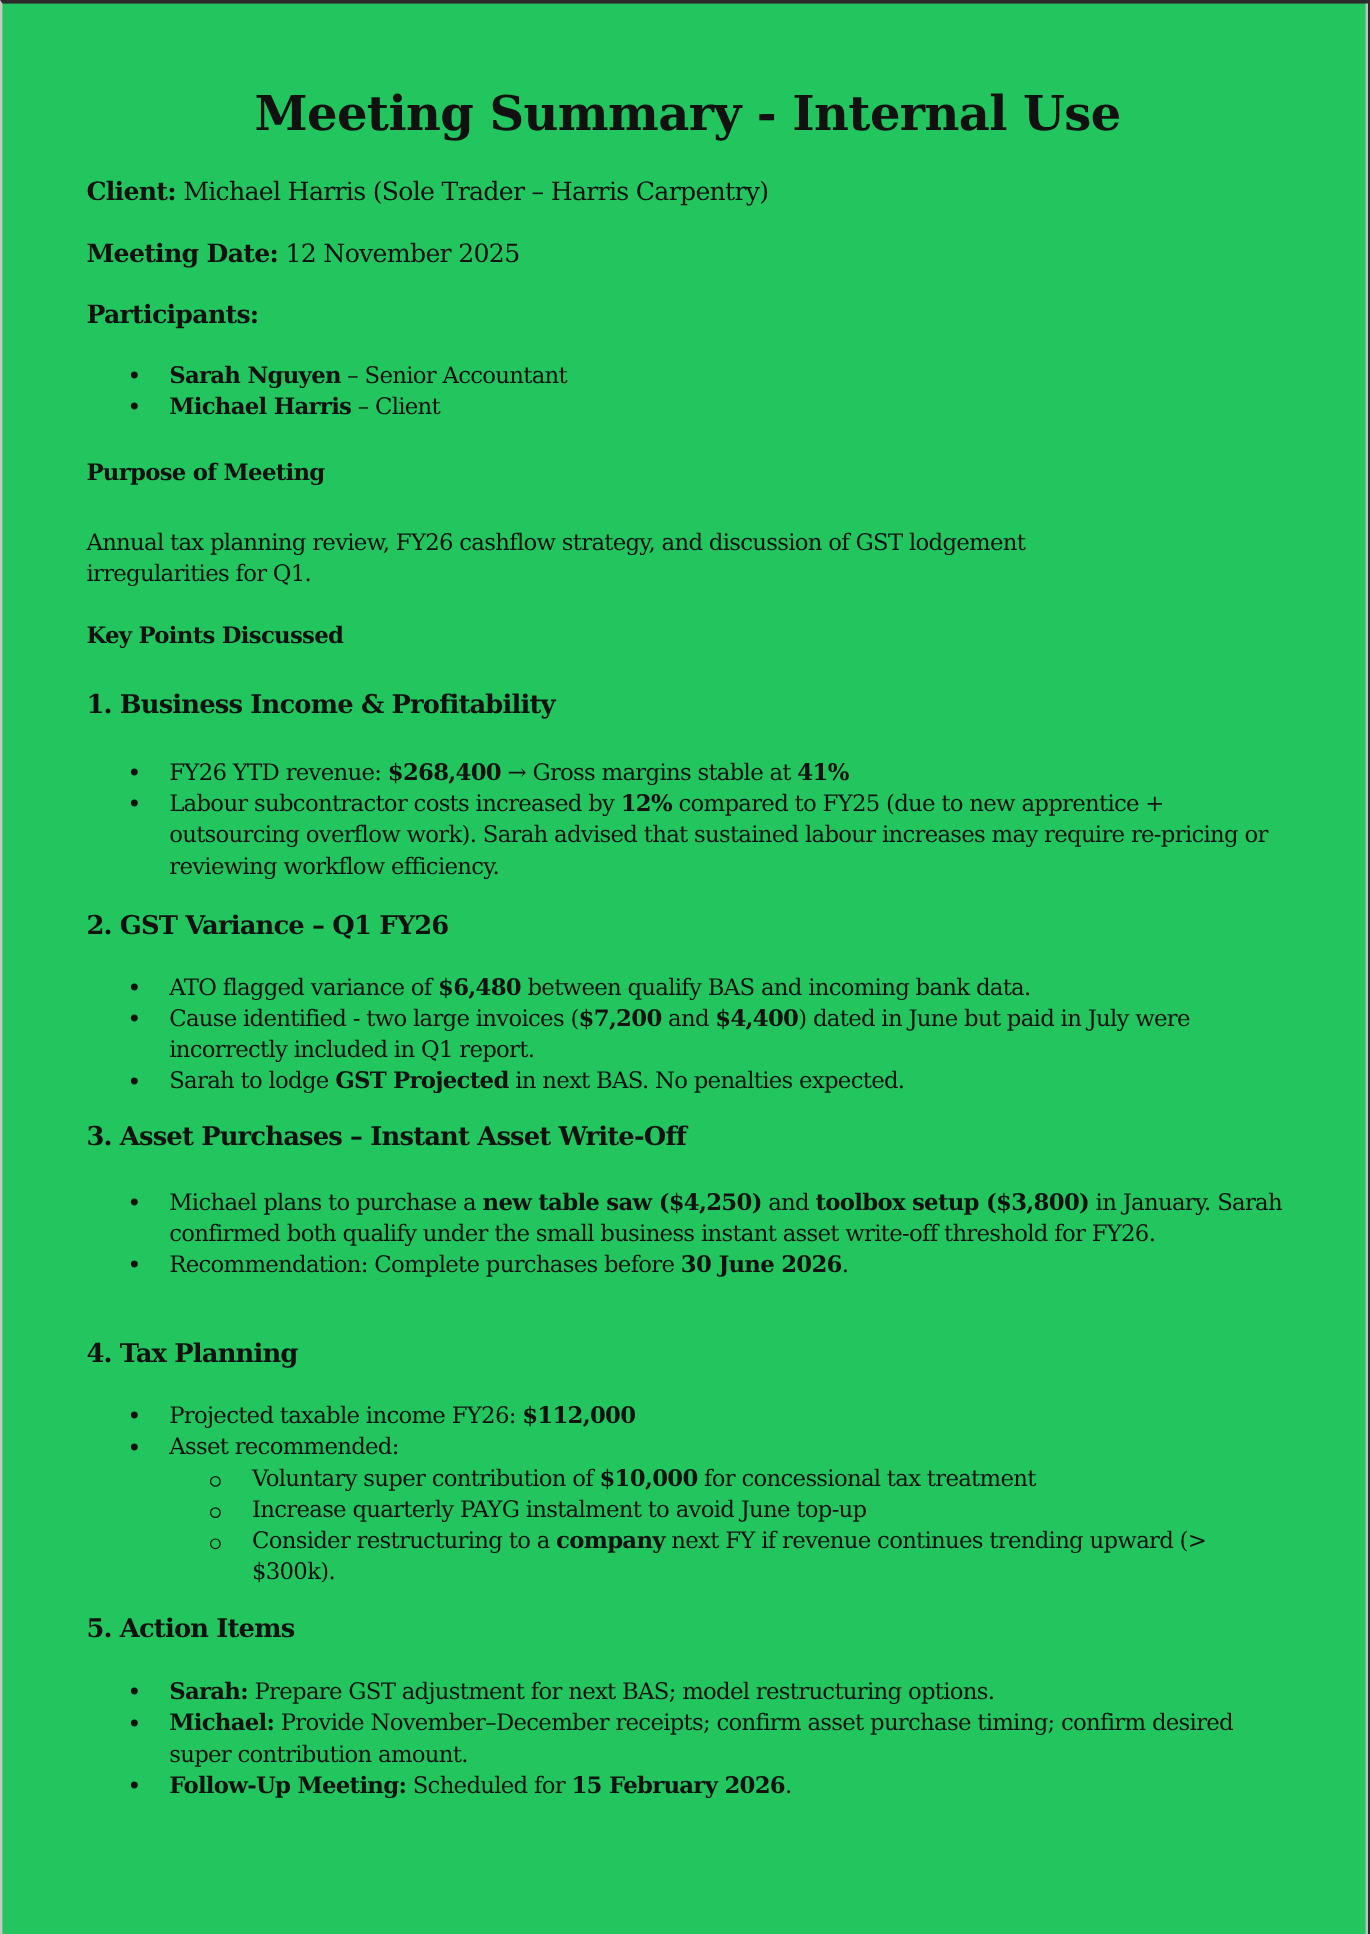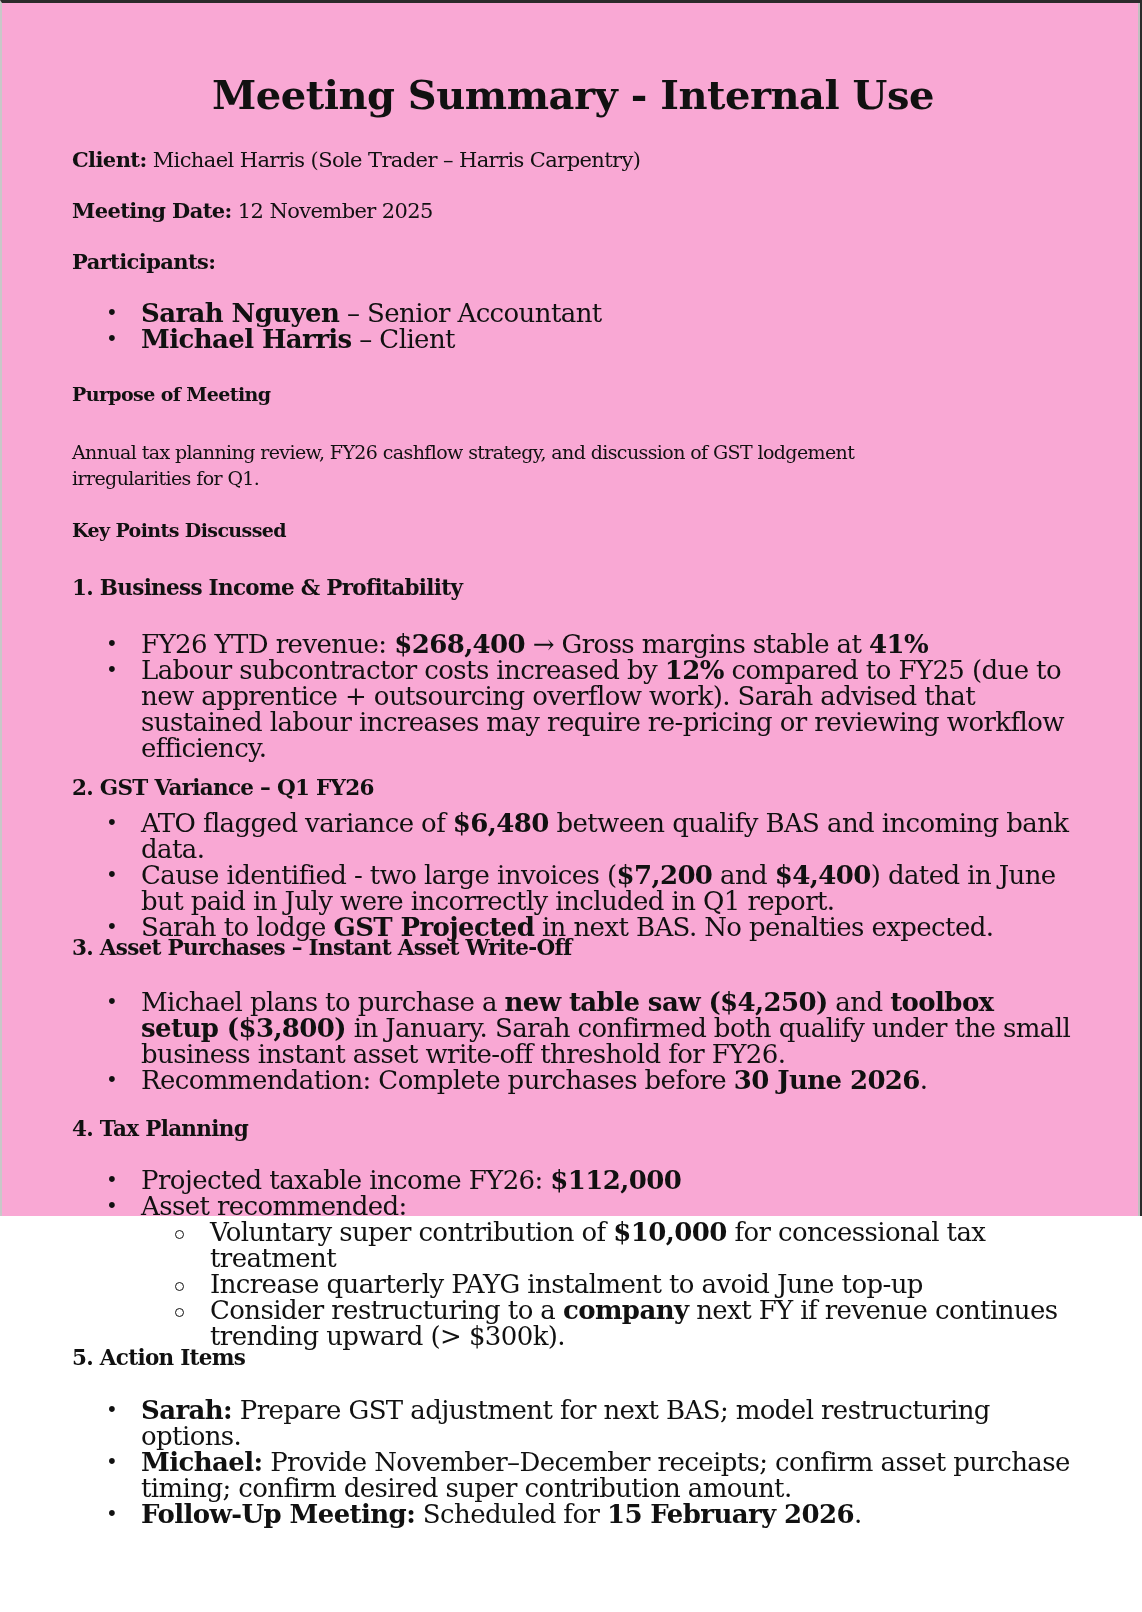--- a/index.html
+++ b/index.html
@@ -1,23 +1,23 @@
 <!DOCTYPE html>
 <html><head>
 <meta charset="utf-8">
 <style>
   html, body { margin: 0; padding: 0; background: #ffffff; }
   body { width: 1142px; height: 1612px; overflow: hidden; position: relative; }
   .frame {
-    position: absolute; left: 0; top: 0; width: 1142px; height: 1216px;
+    position: absolute; left: 0; top: 0; width: 1142px; height: 1612px;
     box-sizing: border-box;
     border-top: 3px solid #2b2b2b;
     border-left: 2px solid #c8c8c8;
     border-right: 2px solid #2b2b2b;
-    background: #f9a8d4;
+    background: #22c55e;
   }
   .frame::after {
     content: ""; position: absolute; top: 0; right: 0; width: 2px; height: 100%;
     background: #c0c0c0;
   }
   .page {
     position: absolute; left: 0; top: 0; width: 1142px;
     font-family: "DejaVu Serif", "Liberation Serif", serif;
     color: #111111;
   }
@@ -33,21 +33,21 @@
     position: absolute; left: 70px; font-size: 19px; font-weight: bold; letter-spacing: -0.6px;
   }
   .h3 {
     position: absolute; left: 70px; font-size: 21.5px; font-weight: bold; letter-spacing: -0.7px;
   }
   .para {
     position: absolute; left: 70px; width: 900px; font-size: 19px; line-height: 26px; letter-spacing: -0.6px;
   }
   ul.list {
     position: absolute; left: 70px; margin: 0; padding: 0; list-style: none;
-    width: 1000px; font-size: 26px; line-height: 26px; letter-spacing: -0.6px;
+    width: 1000px; font-size: 19px; line-height: 26px; letter-spacing: -0.6px;
   }
   ul.list > li { position: relative; padding-left: 69px; }
   ul.list > li::before {
     content: "•"; position: absolute; left: 34px; top: 0; font-size: 20px;
   }
   ul.sub { margin: 0; padding: 0; list-style: none; }
   ul.sub > li { position: relative; padding-left: 69px; }
   ul.sub > li::before {
     content: ""; position: absolute; left: 34px; top: 11px; width: 7px; height: 7px;
     border: 1.2px solid #111; border-radius: 50%;
@@ -85,21 +85,21 @@
   <div class="para" style="top:436px;">Annual tax planning review, FY26 cashflow strategy, and discussion of GST lodgement irregularities for Q1.</div>
 
   <div class="h2" style="top:516px;">Key Points Discussed</div>
 
   <div class="h3" style="top:572px;">1. Business Income &amp; Profitability</div>
   <ul class="list" style="top:628px;">
     <li><span>FY26 YTD revenue: </span><b>$268,400</b><span> → Gross margins stable at </span><b>41%</b></li>
     <li><span>Labour subcontractor costs increased by </span><b>12%</b><span> compared to FY25 (due to new apprentice + outsourcing overflow work). Sarah advised that sustained labour increases may require re-pricing or reviewing workflow efficiency.</span></li>
   </ul>
 
-  <div class="h3" style="top:772px;">2. GST Variance – Q1 FY26</div>
+  <div class="h3" style="top:756px;">2. GST Variance – Q1 FY26</div>
   <ul class="list" style="top:807px;">
     <li><span>ATO flagged variance of </span><b>$6,480</b><span> between qualify BAS and incoming bank data.</span></li>
     <li><span>Cause identified - two large invoices (</span><b>$7,200</b><span> and </span><b>$4,400</b><span>) dated in June but paid in July were incorrectly included in Q1 report.</span></li>
     <li><span>Sarah to lodge </span><b>GST Projected</b><span> in next BAS. No penalties expected.</span></li>
   </ul>
 
   <div class="h3" style="top:932px;">3. Asset Purchases – Instant Asset Write-Off</div>
   <ul class="list" style="top:986px;">
     <li><span>Michael plans to purchase a </span><b>new table saw ($4,250)</b><span> and </span><b>toolbox setup ($3,800)</b><span> in January. Sarah confirmed both qualify under the small business instant asset write-off threshold for FY26.</span></li>
     <li><span>Recommendation: Complete purchases before </span><b>30 June 2026</b><span>.</span></li>

